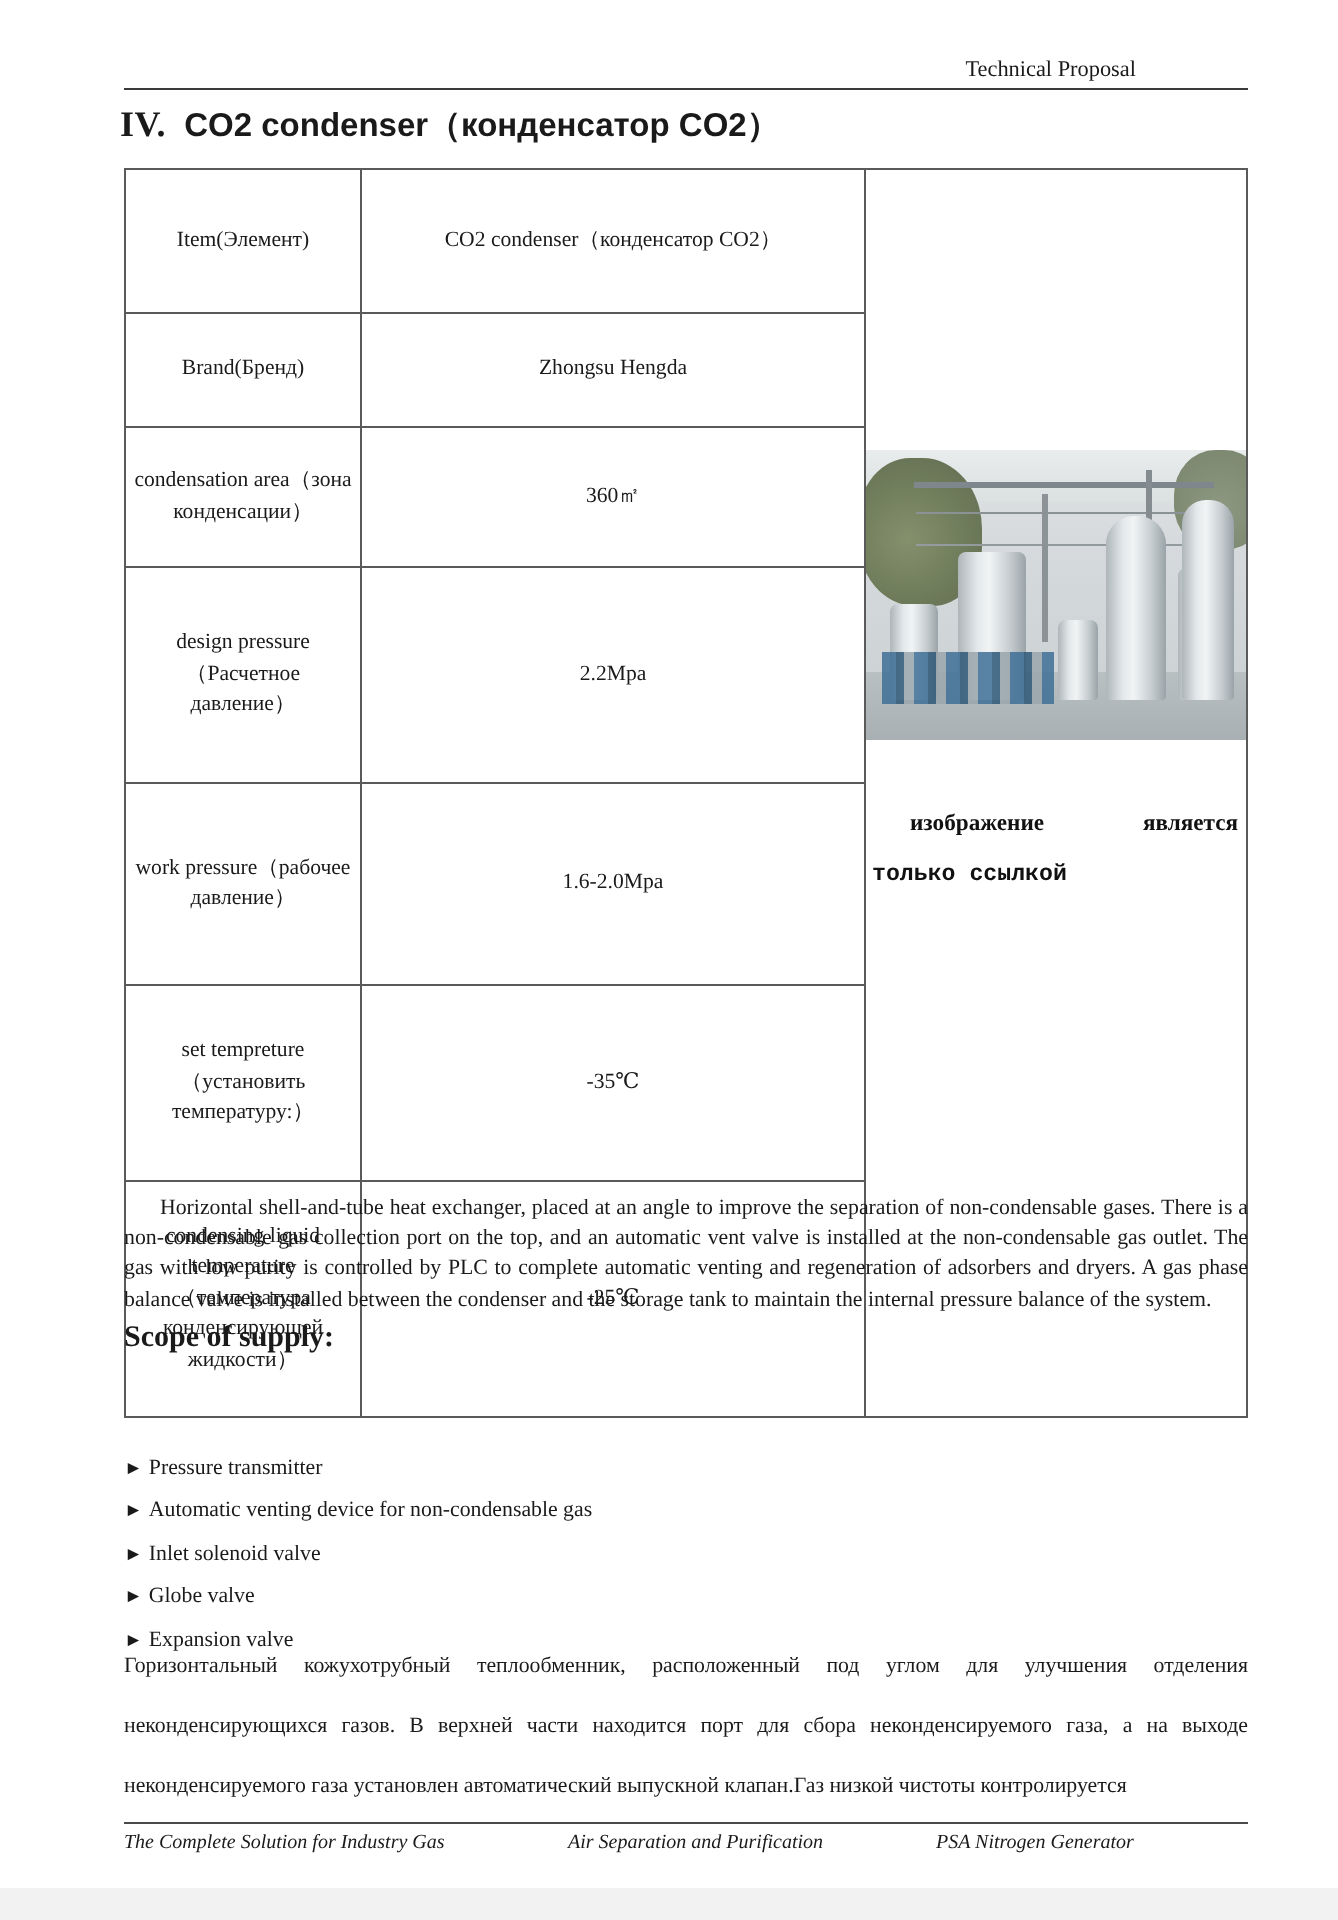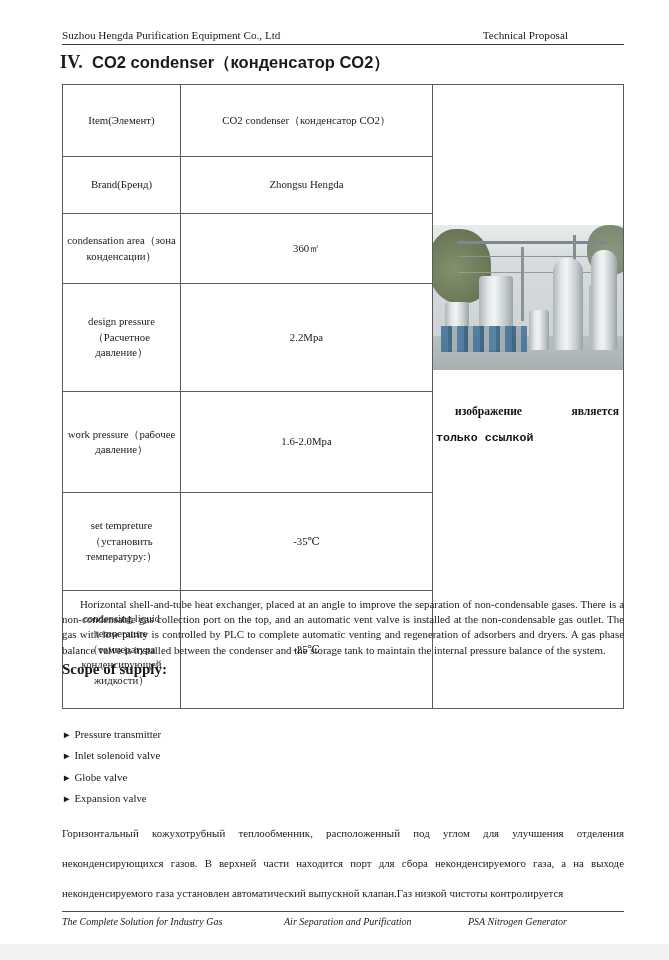--- a/index.html
+++ b/index.html
@@ -191,21 +191,20 @@
     position: absolute; left: 0; bottom: 0; width: 100%; height: 16px;
     background: #f2f2f2;
   }
 </style>
 </head>
 <body>
 
 <div class="page">
 
   <div class="doc-header">
-    <span class="left">Suzhou Hengda Purification Equipment Co., Ltd</span>
     <span class="right">Technical Proposal</span>
   </div>
 
   <div class="section-heading">
     <span class="numeral">IV.</span><span class="title">CO2 condenser（конденсатор CO2）</span>
   </div>
 
   <table class="spec-table">
     <colgroup>
       <col class="col-label">
@@ -269,20 +268,21 @@
         <td>-25℃</td>
       </tr>
     </tbody>
   </table>
 
   <p class="body-para">Horizontal shell-and-tube heat exchanger, placed at an angle to improve the separation of non-condensable gases. There is a non-condensable gas collection port on the top, and an automatic vent valve is installed at the non-condensable gas outlet. The gas with low purity is controlled by PLC to complete automatic venting and regeneration of adsorbers and dryers. A gas phase balance valve is installed between the condenser and the storage tank to maintain the internal pressure balance of the system.</p>
 
   <div class="scope-title">Scope of supply:</div>
   <ul class="scope-list">
     <li><span class="marker">►</span><span>Pressure transmitter</span></li>
+    <li><span class="marker">►</span><span>Automatic venting device for non-condensable gas</span></li>
     <li><span class="marker">►</span><span>Inlet solenoid valve</span></li>
     <li><span class="marker">►</span><span>Globe valve</span></li>
     <li><span class="marker">►</span><span>Expansion valve</span></li>
   </ul>
 
   <p class="ru-para">Горизонтальный кожухотрубный теплообменник, расположенный под углом для улучшения отделения неконденсирующихся газов. В верхней части находится порт для сбора неконденсируемого газа, а на выходе неконденсируемого газа установлен автоматический выпускной клапан.Газ низкой чистоты контролируется</p>
 
   <div class="doc-footer">
     <span class="f1">The Complete Solution for Industry Gas</span>
     <span class="f2">Air Separation and Purification</span>

